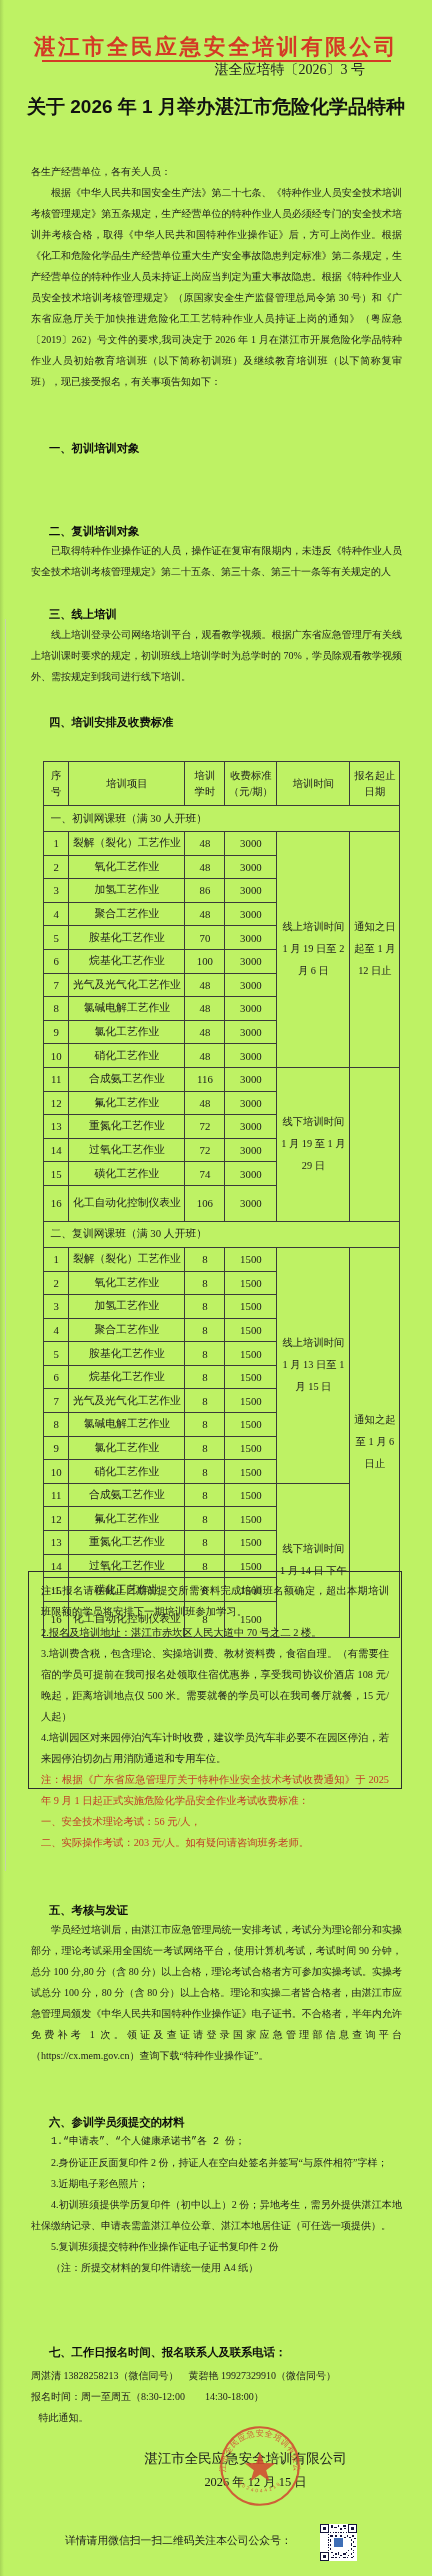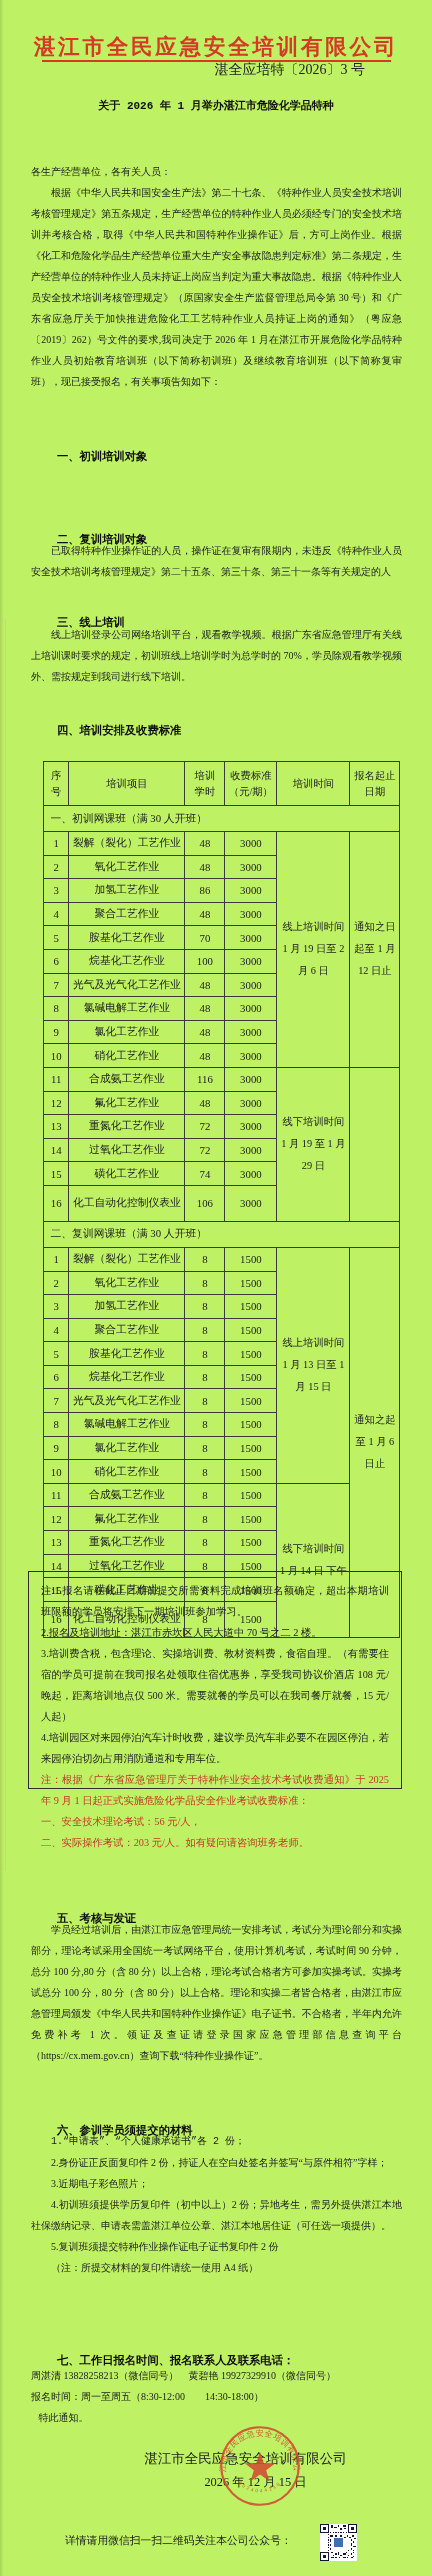--- a/index.html
+++ b/index.html
@@ -12,27 +12,27 @@
   
   .edge-shadow{left:0;top:0;width:3.8px;height:2576px;
     background:linear-gradient(90deg,rgba(0,0,0,.12),rgba(0,0,0,0));}
   .edge-line{left:5.4px;top:619px;width:1.1px;height:1252px;background:#c6c6c6;opacity:.75;}
   
   .company-title{top:32px;left:0;width:432px;text-align:center;
     font-size:21.6px;font-weight:bold;letter-spacing:2.7px;color:#d43a26;white-space:nowrap;}
   .red-rule{top:60px;left:42px;width:349px;height:1.6px;background:#d43a26;}
   .doc-no{top:61px;right:67px;font-size:14px;color:#222;}
   .notice-title{top:95px;left:0;width:432px;text-align:center;
-    font-family:Liberation Mono, monospace;
-    font-size:11px;font-weight:bold;line-height:23px;color:#111;}
+    font-family:Liberation Sans, sans-serif;
+    font-size:19px;font-weight:bold;line-height:23px;color:#111;}
   
   .para{left:31px;width:371px;font-size:10px;line-height:21px;
     text-align:justify;text-indent:2em;margin:0;}
   .flush{text-indent:0;}
-  .heading{left:31px;width:371px;padding-left:14px;margin:12px;
+  .heading{left:31px;width:371px;padding-left:14px;margin:4px;
     font-family:"Liberation Sans","DejaVu Sans",sans-serif;
     font-size:11.3px;font-weight:bold;color:#0d0d0d;}
   
   .train-table{top:761px;left:43px;border-collapse:collapse;table-layout:fixed;
     width:356px;font-size:10.8px;}
   .train-table th,.train-table td{border:0.8px solid #3a3a3a;text-align:center;
     vertical-align:middle;padding:0.5px 1.6px;font-weight:normal;}
   .train-table th{height:42px;font-size:10.3px;line-height:16px;white-space:pre-line;}
   .train-table .band td{height:24px;text-align:left;padding-left:6.5px;font-size:10.8px;}
   .train-table .t-row td{height:21.6px;}

